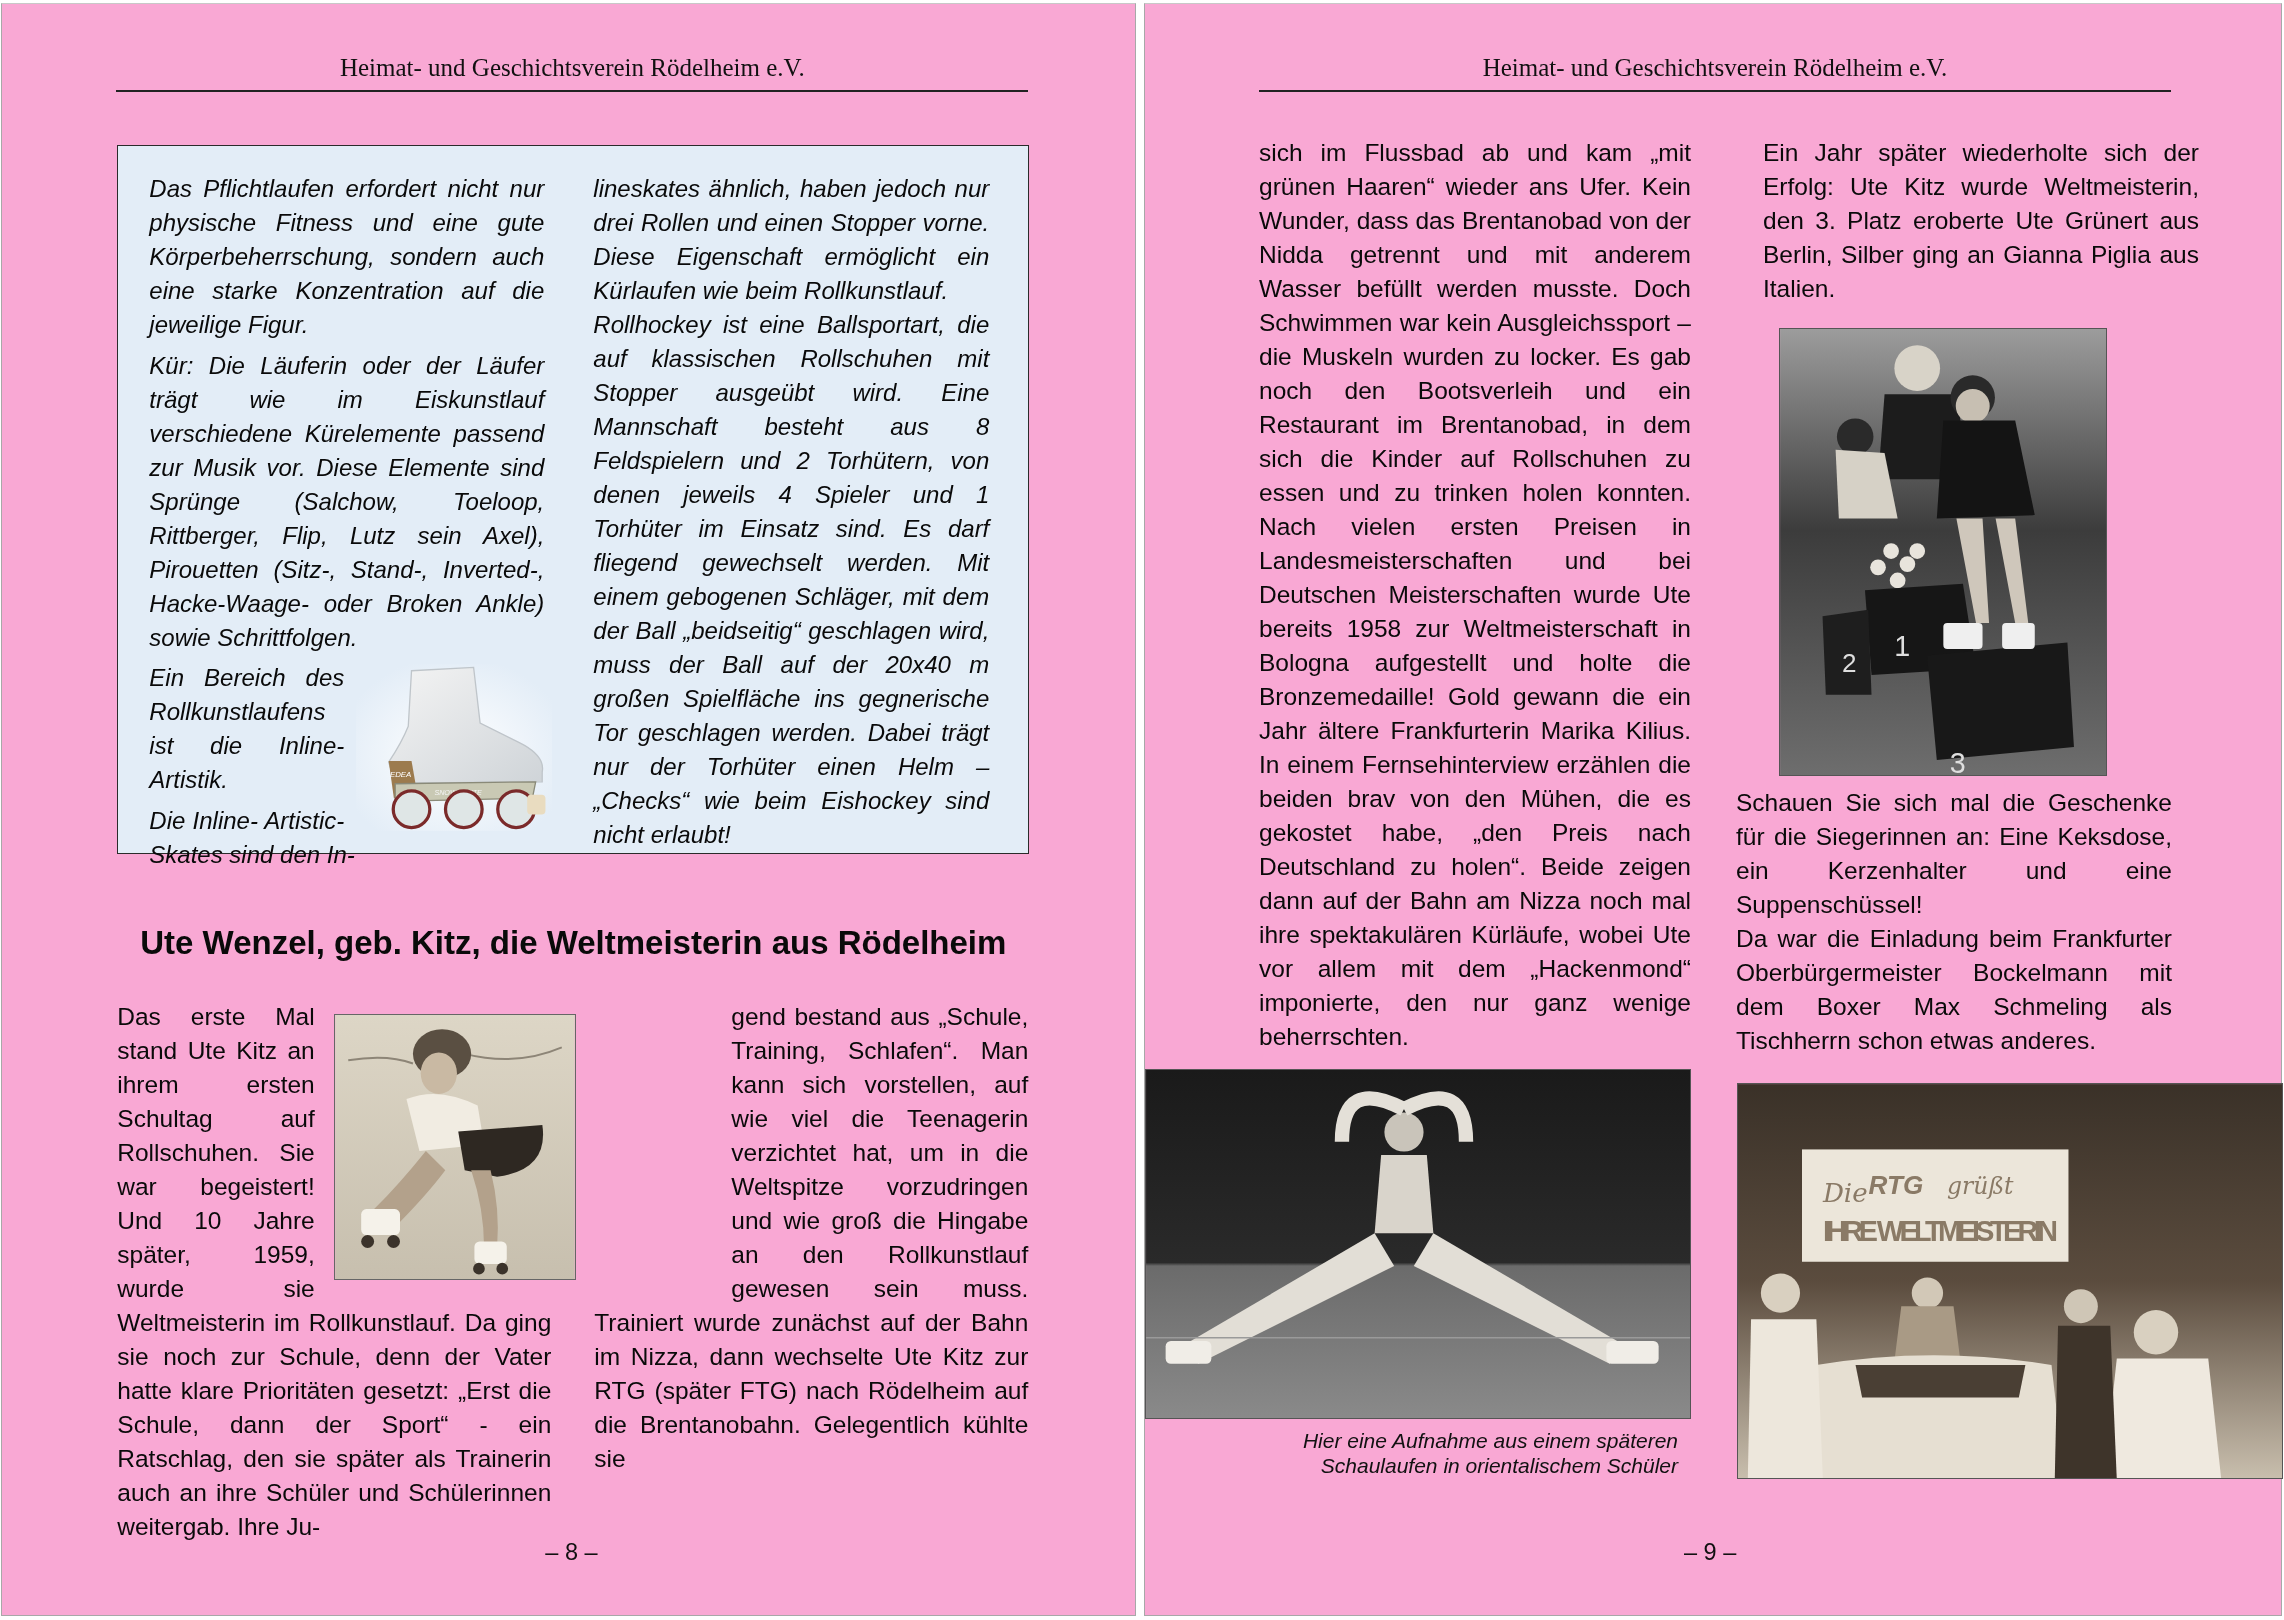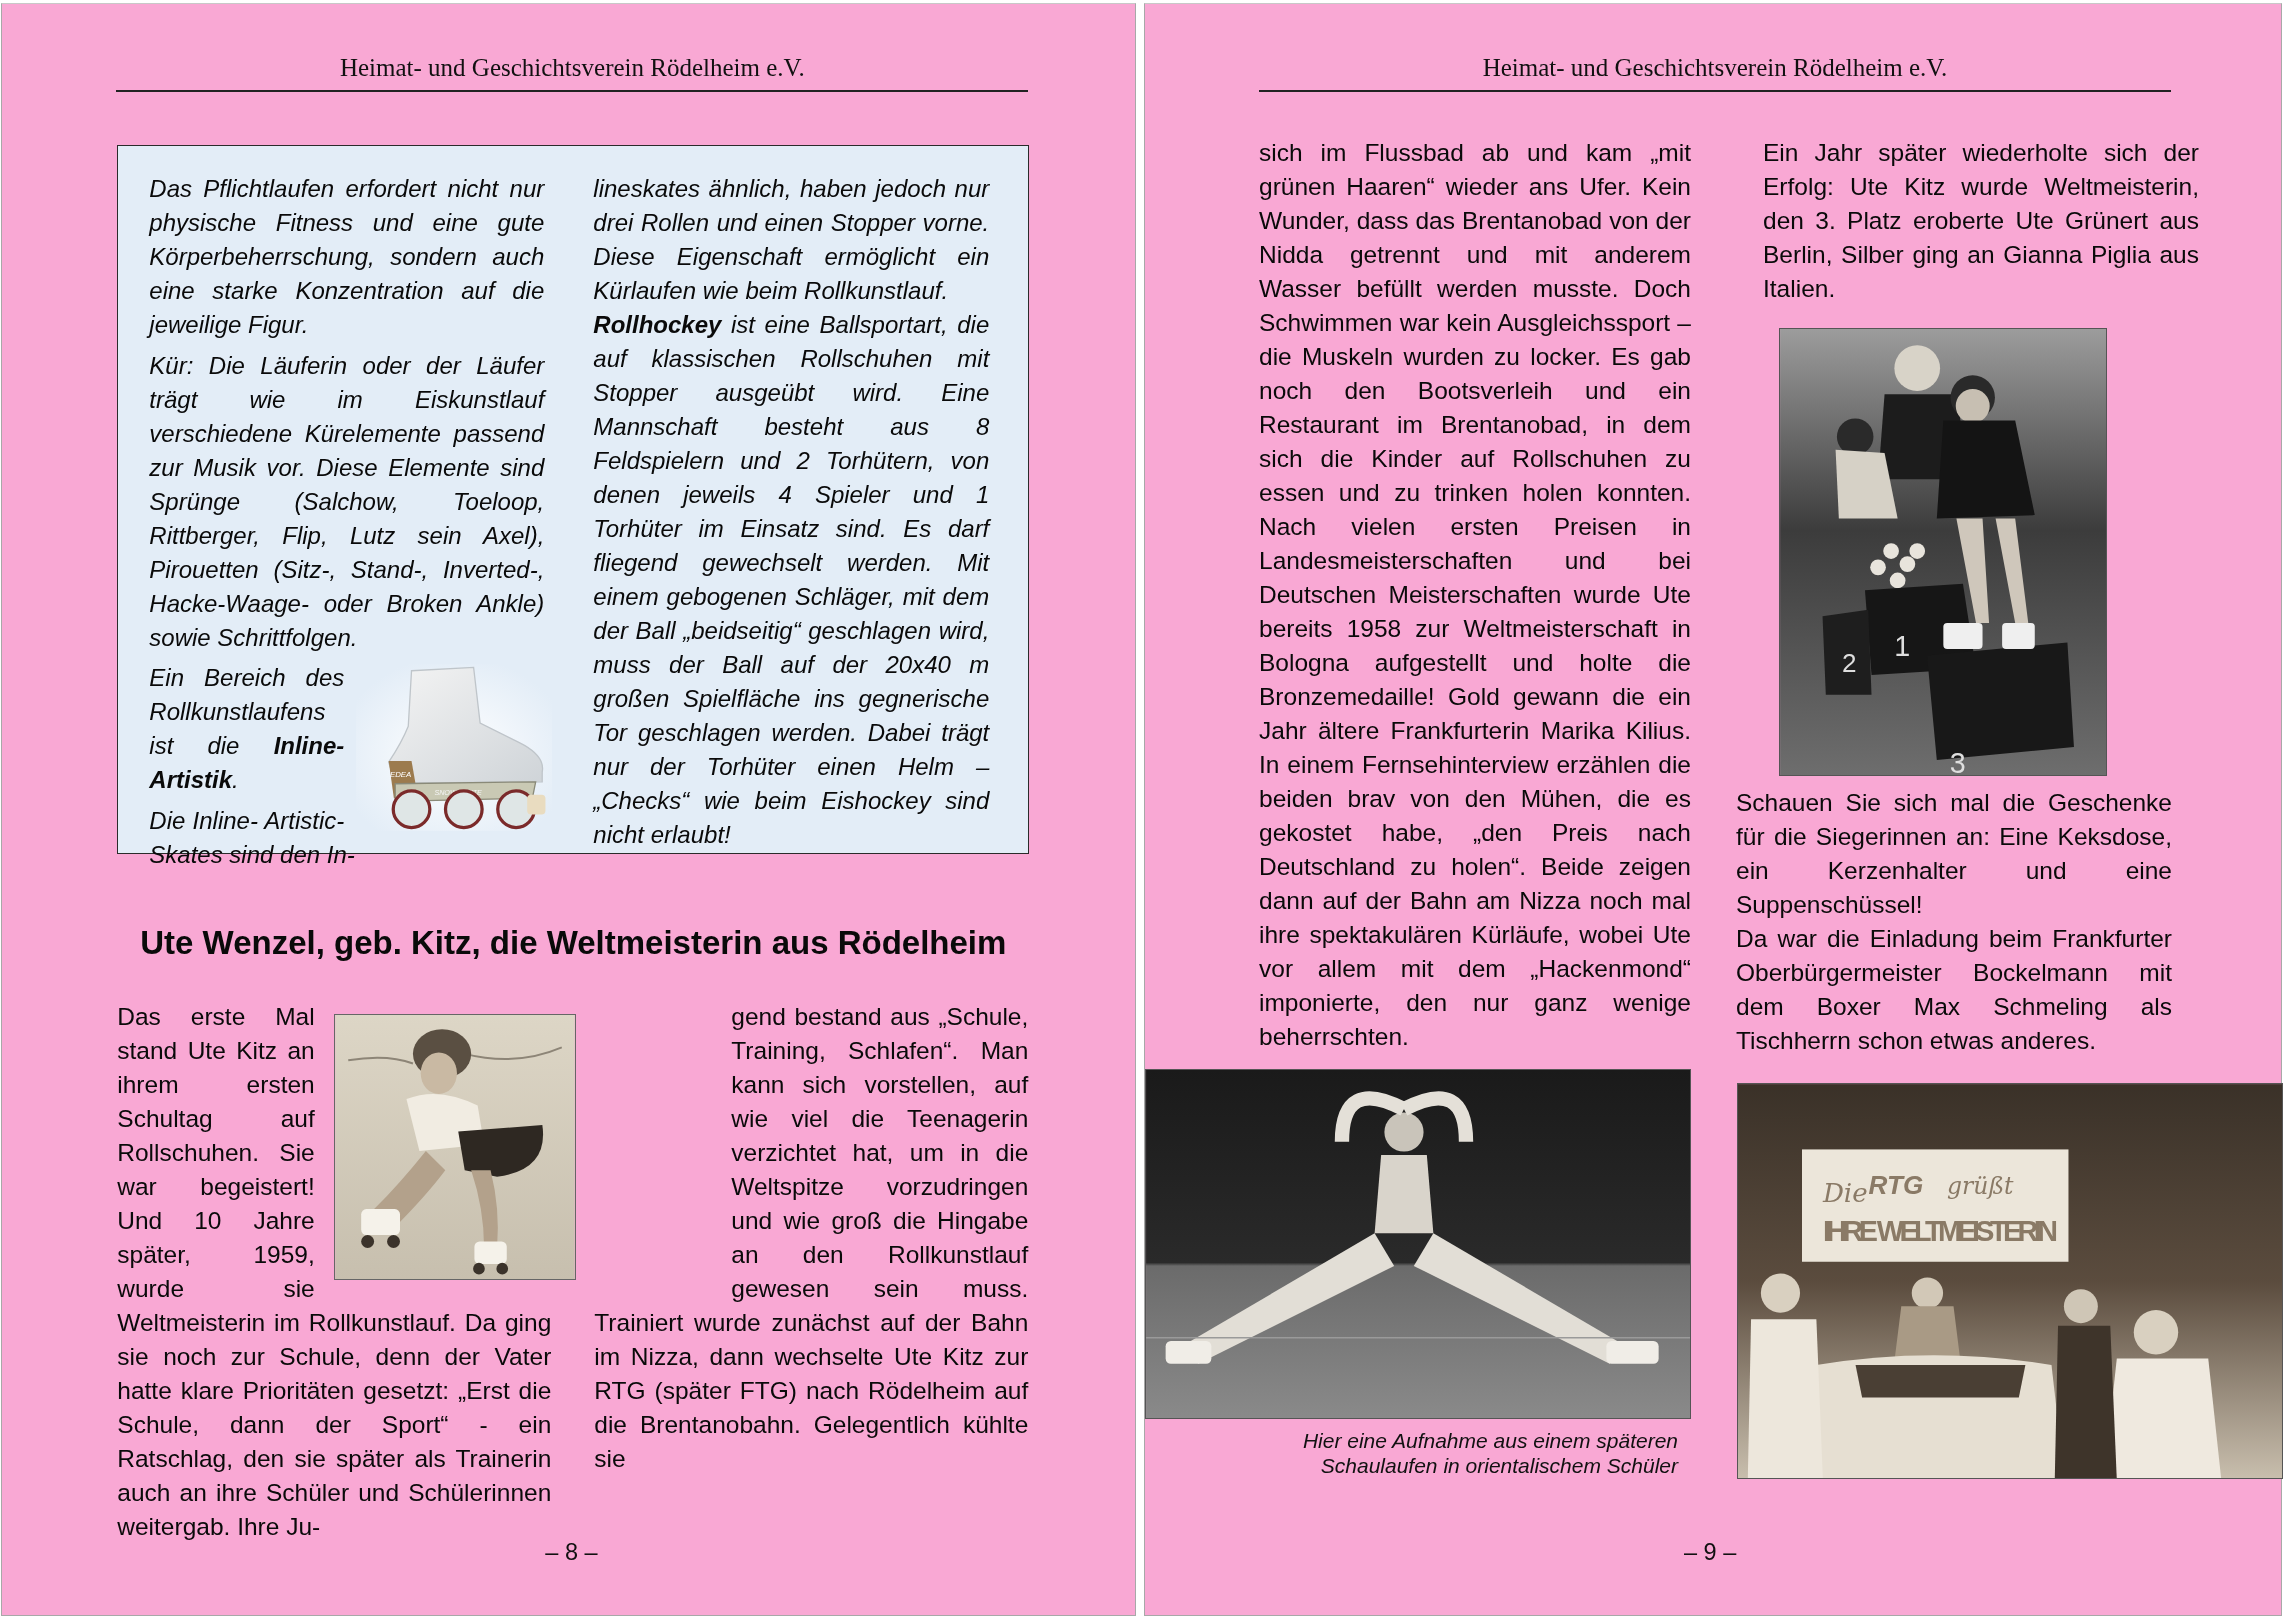--- a/index.html
+++ b/index.html
@@ -33,21 +33,21 @@
     position: absolute; left: 115px; top: 141px; width: 912px; height: 709px;
     background: #e3edf7; border: 1.3px solid #2b2b2b;
   }
   .ib-col {
     position: absolute; top: 26px; font-style: italic; font-size: 24px; line-height: 34px;
     text-align: justify; font-family: "Liberation Sans", "DejaVu Sans", sans-serif; color: #0a0a0a;
   }
   .ib-col p { margin-bottom: 6.5px; }
   #ib-col1 { left: 31px; width: 395px; }
   #ib-col2 { left: 475px; width: 396px; }
-  .ib-col b { font-weight: bold; }
+  .ib-col b { font-weight: normal; }
   .skate-wrap { float: right; width: 196px; height: 167px; margin: 2.6px -7.8px 0 11.8px; }
 
   .article-title {
     position: absolute; left: 115px; top: 920px; width: 912px; text-align: center;
     font-weight: bold; font-size: 33px; color: #0a0a0a;
   }
 
   .body-text {
     font-size: 24.5px; line-height: 34px; text-align: justify; color: #0a0a0a;
     font-family: Liberation Sans, sans-serif;

